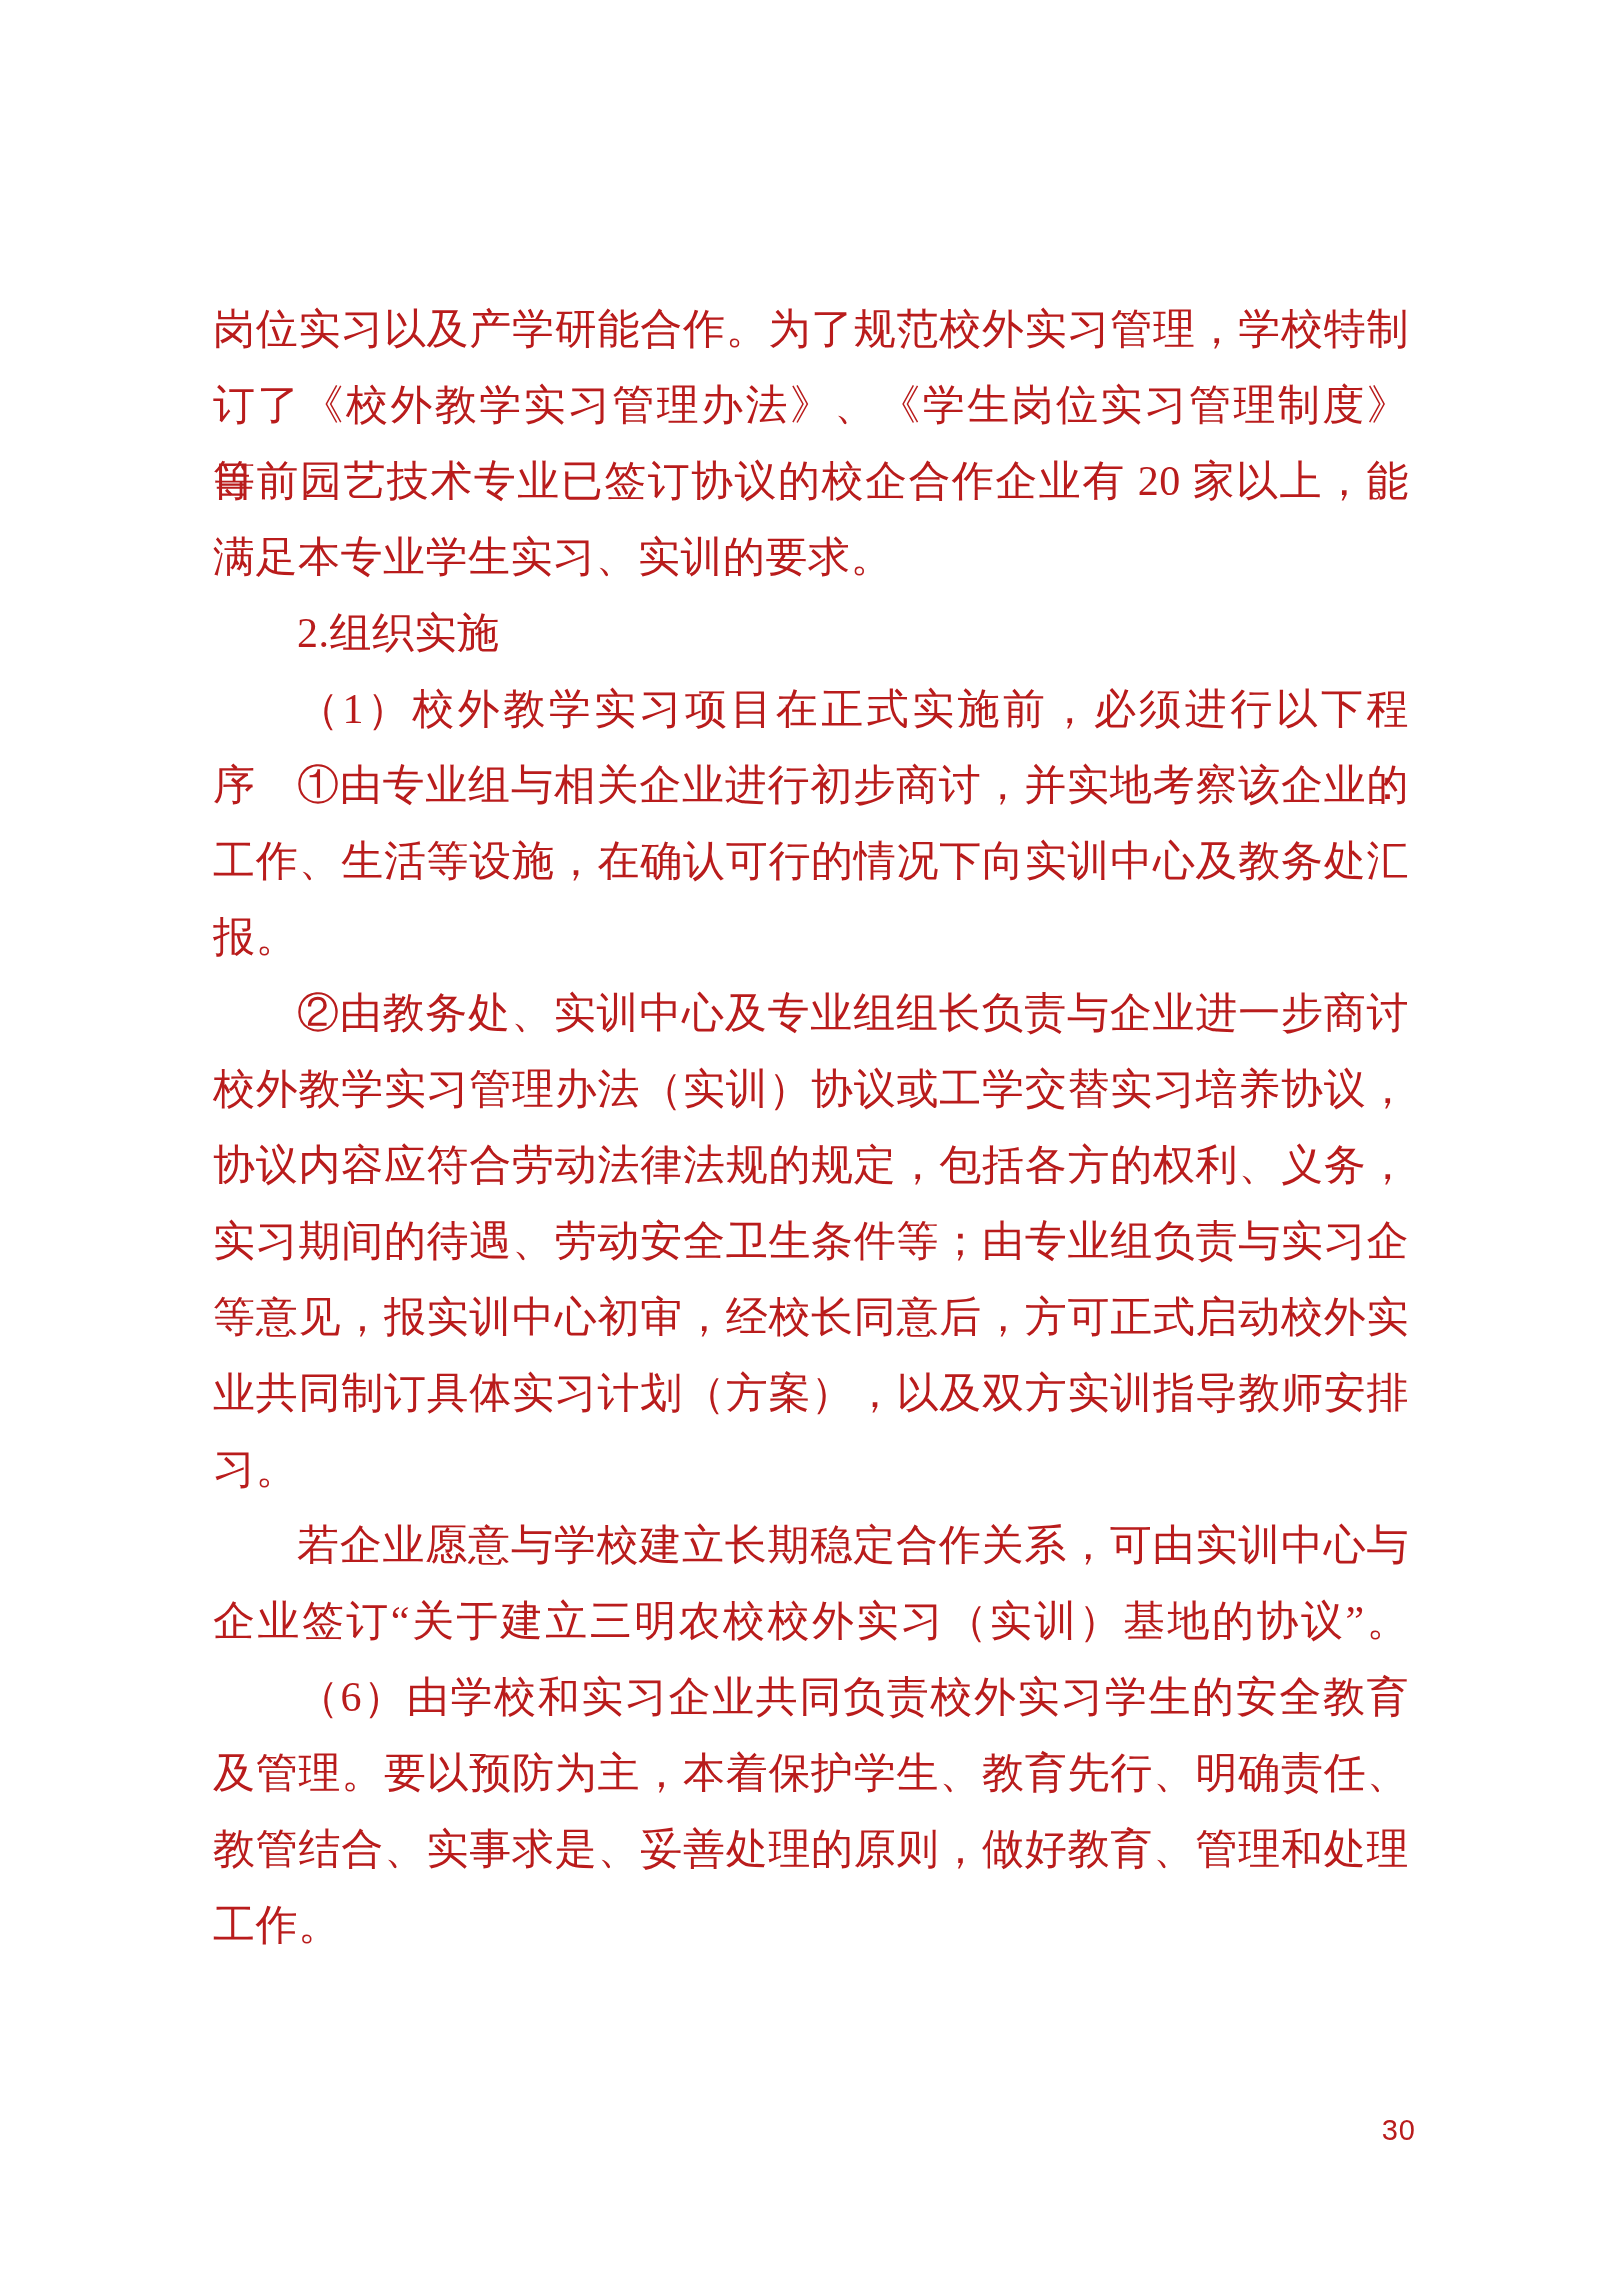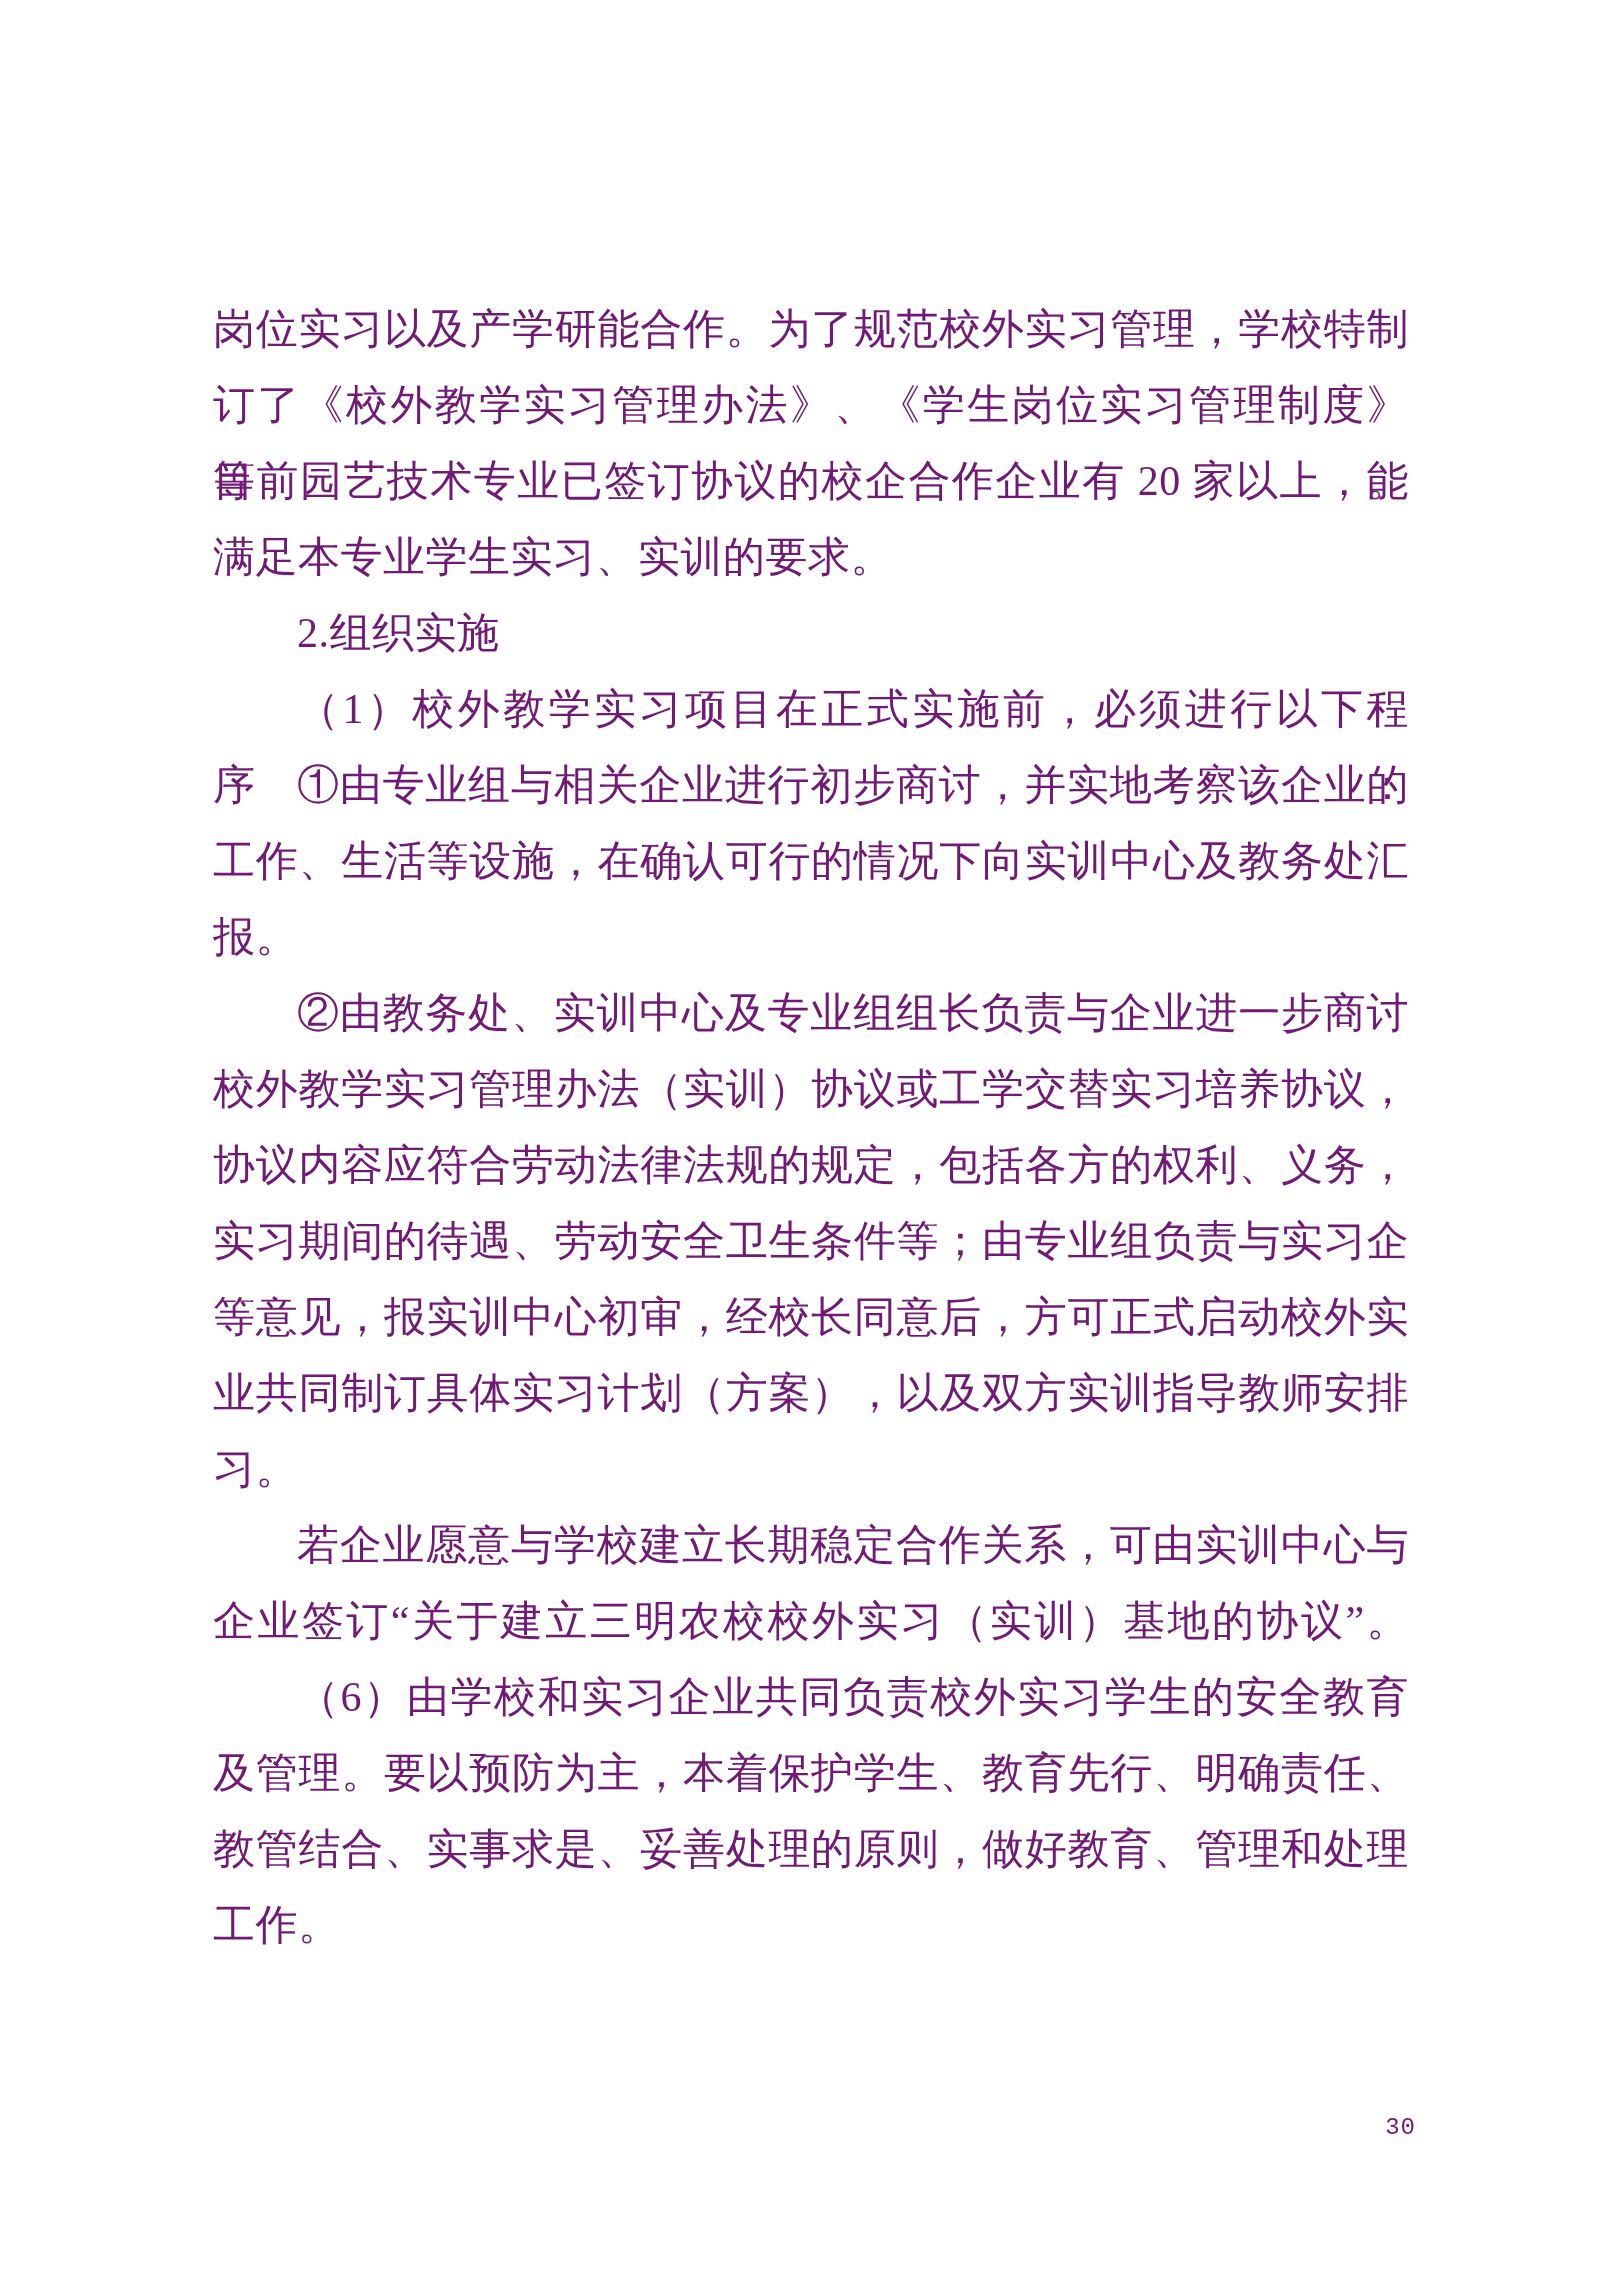--- a/index.html
+++ b/index.html
@@ -7,21 +7,21 @@
     padding: 0;
     background: #ffffff;
   }
   .page {
     position: relative;
     width: 1621px;
     height: 2293px;
     background: #ffffff;
     overflow: hidden;
     font-family: "Liberation Serif", serif;
-    color: #701a75;
+    color: #b91c1c;
   }
   .textblock {
     position: absolute;
     left: 213px;
     top: 291px;
     width: 1196px;
     font-size: 42px;
     letter-spacing: 0.5px;
   }
   .line {
@@ -38,23 +38,23 @@
   .line.indent {
     text-indent: 2em;
   }
   .line.heading {
     font-weight: normal;
   }
   .page-number {
     position: absolute;
     top: 2114px;
     right: 205px;
-    font-size: 24px;
+    font-size: 29px;
     letter-spacing: 1px;
-    font-family: Liberation Mono, monospace;
+    font-family: Liberation Sans, sans-serif;
   }
 </style>
 </head>
 <body>
 
 <div class="page">
   <div class="textblock" id="textblock">
       <div class="line fill">岗位实习以及产学研能合作。为了规范校外实习管理，学校特制</div>
       <div class="line fill">订了《校外教学实习管理办法》、《学生岗位实习管理制度》等。</div>
       <div class="line fill">目前园艺技术专业已签订协议的校企合作企业有 20 家以上，能</div>

